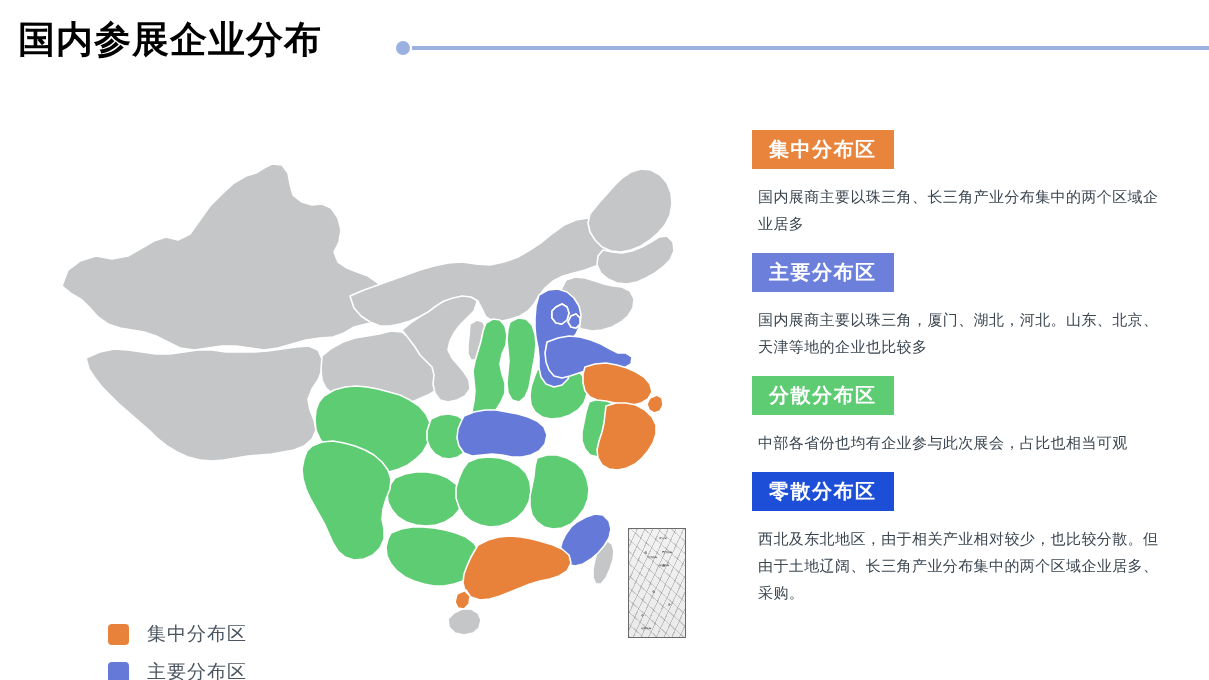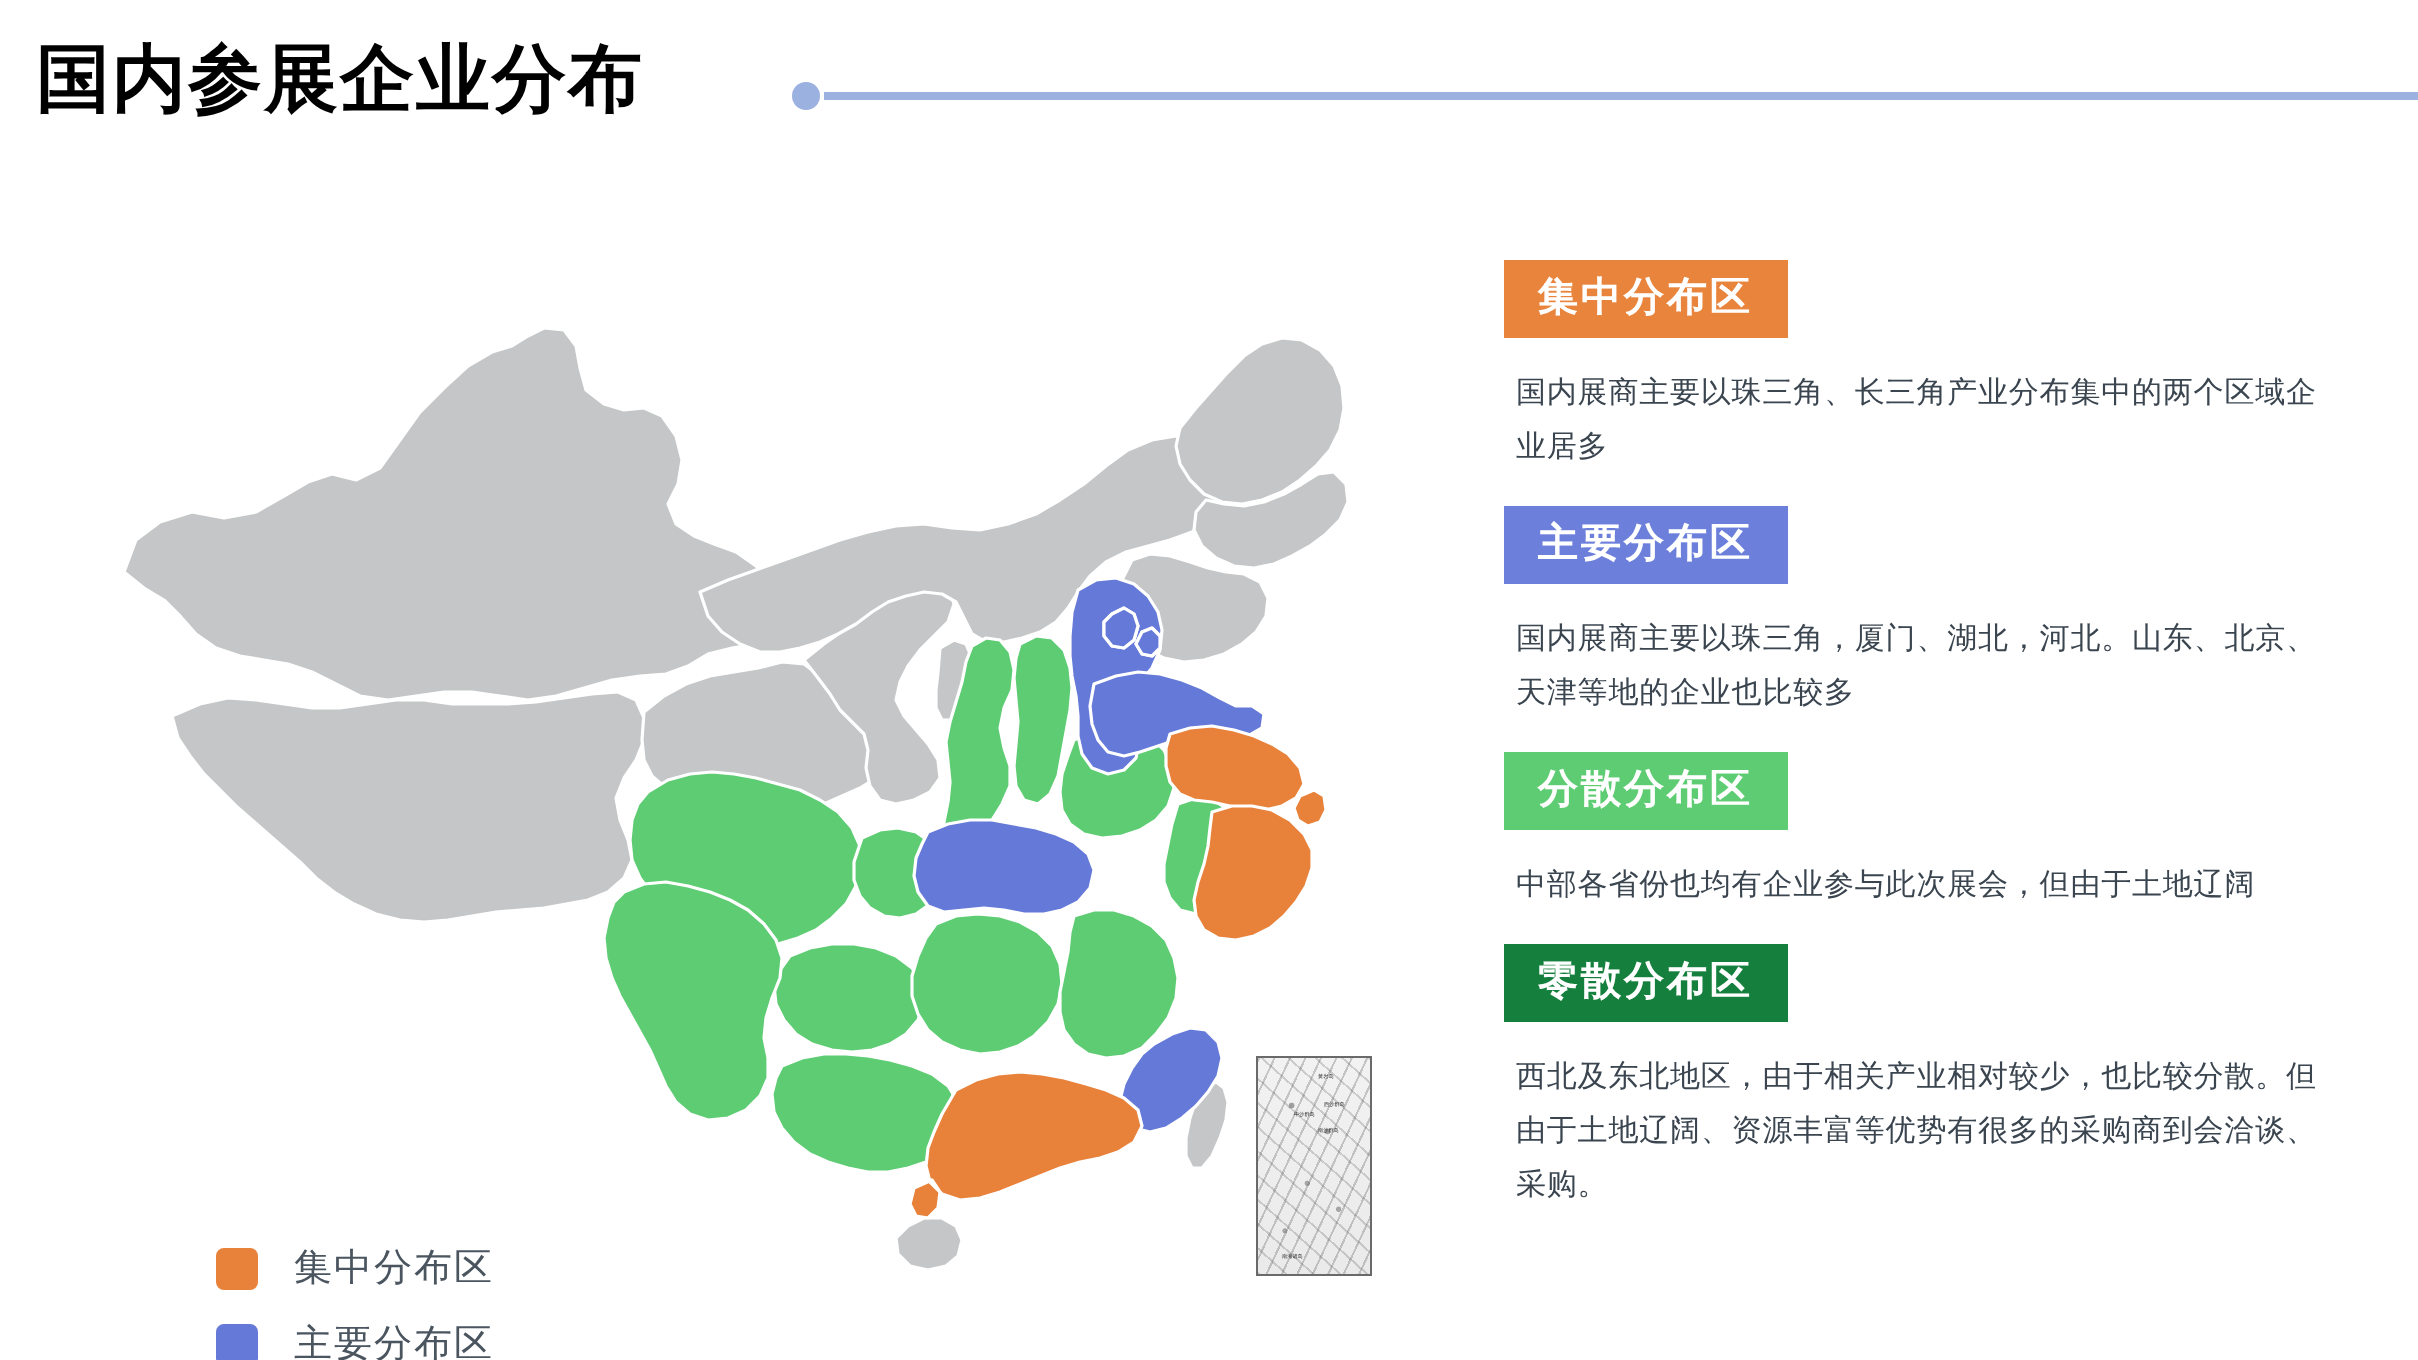--- a/index.html
+++ b/index.html
@@ -134,21 +134,21 @@
     font-size: 15px;
     color: #3a4550;
     line-height: 27px;
     letter-spacing: 0.4px;
     margin: 14px 0 16px 6px;
     max-width: 412px;
   }
   .b-orange { background: #E8843C; }
   .b-blue   { background: #6B7FDB; }
   .b-green  { background: #5DCC73; }
-  .b-gray   { background: #15803d; }
+  .b-gray   { background: #1d4ed8; }
 </style>
 </head>
 <body>
 
 <div class="header">
   <div class="page-title">国内参展企业分布</div>
   <div class="title-dot"></div>
   <div class="title-rule"></div>
 </div>
 
@@ -225,21 +225,21 @@
     <div class="info-text">国内展商主要以珠三角、长三角产业分布集中的两个区域企业居多</div>
   </div>
 
   <div class="info-block">
     <div class="info-badge b-blue">主要分布区</div>
     <div class="info-text">国内展商主要以珠三角，厦门、湖北，河北。山东、北京、天津等地的企业也比较多</div>
   </div>
 
   <div class="info-block">
     <div class="info-badge b-green">分散分布区</div>
-    <div class="info-text">中部各省份也均有企业参与此次展会，但由于土地辽阔</div>
+    <div class="info-text">中部各省份也均有企业参与此次展会，占比也相当可观</div>
   </div>
 
   <div class="info-block">
     <div class="info-badge b-gray">零散分布区</div>
-    <div class="info-text">西北及东北地区，由于相关产业相对较少，也比较分散。但由于土地辽阔、资源丰富等优势有很多的采购商到会洽谈、采购。</div>
+    <div class="info-text">西北及东北地区，由于相关产业相对较少，也比较分散。但由于土地辽阔、长三角产业分布集中的两个区域企业居多、采购。</div>
   </div>
 
 </div>
 
 </body></html>

